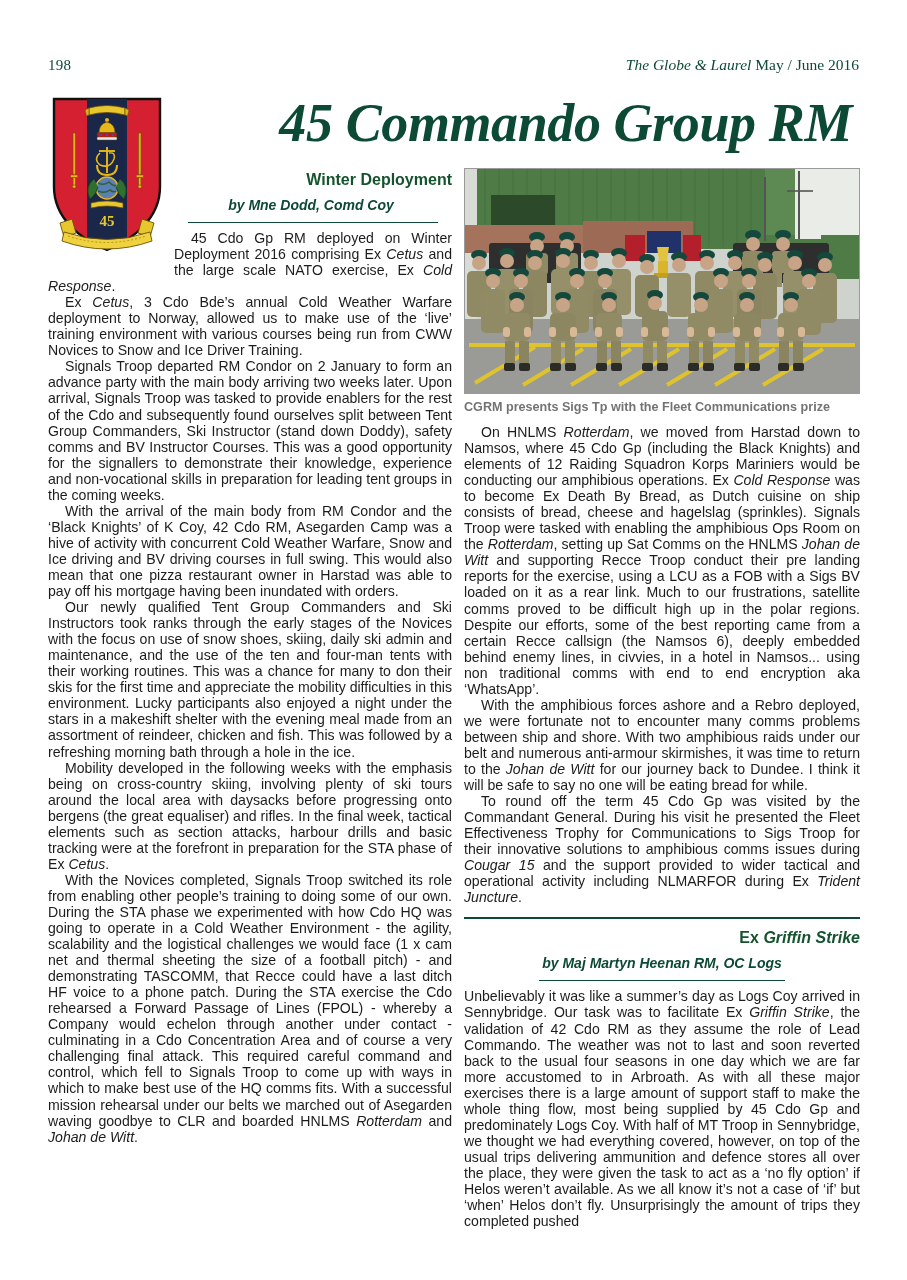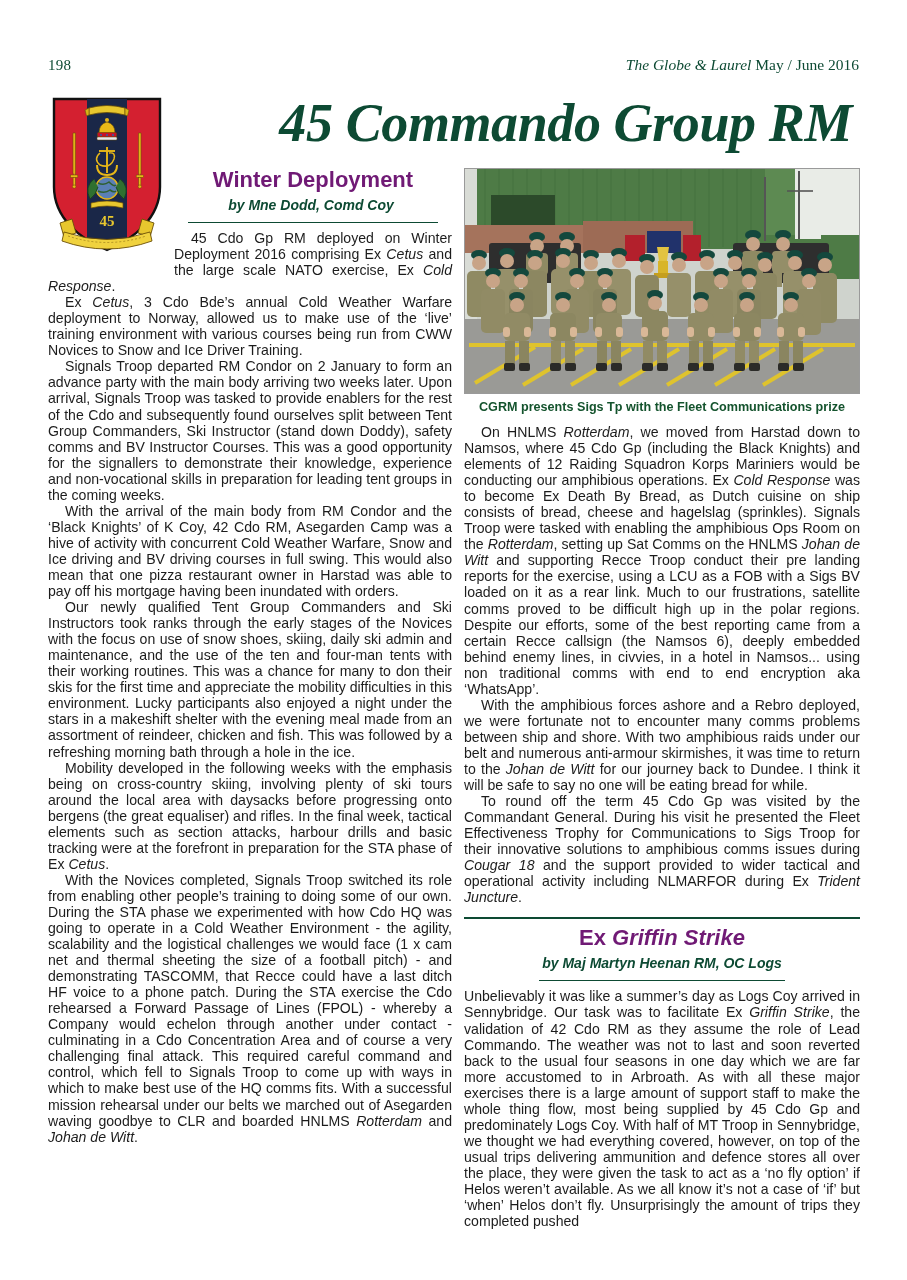--- a/index.html
+++ b/index.html
@@ -96,26 +96,26 @@
   
   .crest-spacer {
     float: left;
     width: 126px;
     height: 96px;
     shape-outside: polygon(0 0, 100% 0, 100% 100%, 0 100%);
   }
 
   
   .sec-head {
-    text-align: center;
+    text-align: right;
     font-family: "Liberation Sans", sans-serif;
     font-weight: bold;
-    font-size: 22px;
+    font-size: 16px;
     line-height: 24px;
-    color: #701a75;
+    color: #14532d;
     margin: 0 0 1px 0;
   }
   .sec-head .it { font-style: italic; }
   .byline {
     text-align: center;
     font-family: "Liberation Sans", sans-serif;
     font-style: italic;
     font-weight: bold;
     font-size: 14px;
     line-height: 18px;
@@ -162,22 +162,22 @@
     border: 1px solid #9a9a9a;
     overflow: hidden;
     background: #8d9a7d;
   }
   .photo svg { display: block; }
   .caption {
     font-family: "Liberation Sans", sans-serif;
     font-weight: bold;
     font-size: 12.6px;
     line-height: 16px;
-    text-align: center;
-    color: #14532d;
+    text-align: left;
+    color: #737373;
     padding: 5px 0 6px 0;
   }
 </style>
 </head>
 <body>
 
 <div class="page">
 
   <div class="runhead">
     <span class="folio">198</span>
@@ -560,21 +560,21 @@
                 <rect x="2" y="66" width="11" height="8" rx="2" fill="#2b2b28"></rect>
             </g>
           </g>
         </svg>
       </div>
       <div class="caption">CGRM presents Sigs Tp with the Fleet Communications prize</div>
     </div>
 
     <p class="body">On HNLMS <i>Rotterdam</i>, we moved from Harstad down to Namsos, where 45 Cdo Gp (including the Black Knights) and elements of 12 Raiding Squadron Korps Mariniers would be conducting our amphibious operations. Ex <i>Cold Response</i> was to become Ex Death By Bread, as Dutch cuisine on ship consists of bread, cheese and hagelslag (sprinkles). Signals Troop were tasked with enabling the amphibious Ops Room on the <i>Rotterdam</i>, setting up Sat Comms on the HNLMS <i>Johan de Witt</i> and supporting Recce Troop conduct their pre landing reports for the exercise, using a LCU as a FOB with a Sigs BV loaded on it as a rear link. Much to our frustrations, satellite comms proved to be difficult high up in the polar regions. Despite our efforts, some of the best reporting came from a certain Recce callsign (the Namsos 6), deeply embedded behind enemy lines, in civvies, in a hotel in Namsos... using non traditional comms with end to end encryption aka ‘WhatsApp’.</p>
     <p class="body">With the amphibious forces ashore and a Rebro deployed, we were fortunate not to encounter many comms problems between ship and shore. With two amphibious raids under our belt and numerous anti-armour skirmishes, it was time to return to the <i>Johan de Witt</i> for our journey back to Dundee. I think it will be safe to say no one will be eating bread for while.</p>
-    <p class="body">To round off the term 45 Cdo Gp was visited by the Commandant General. During his visit he presented the Fleet Effectiveness Trophy for Communications to Sigs Troop for their innovative solutions to amphibious comms issues during <i>Cougar 18</i> and the support provided to wider tactical and operational activity including NLMARFOR during Ex <i>Trident Juncture</i>.</p>
+    <p class="body">To round off the term 45 Cdo Gp was visited by the Commandant General. During his visit he presented the Fleet Effectiveness Trophy for Communications to Sigs Troop for their innovative solutions to amphibious comms issues during <i>Cougar 15</i> and the support provided to wider tactical and operational activity including NLMARFOR during Ex <i>Trident Juncture</i>.</p>
 
     <hr class="sec-rule-top">
     <h2 class="sec-head"><span>Ex </span><span class="it">Griffin Strike</span></h2>
     <p class="byline">by Maj Martyn Heenan RM, OC Logs</p>
     <hr class="byline-rule">
 
     <p class="body noindent">Unbelievably it was like a summer’s day as Logs Coy arrived in Sennybridge. Our task was to facilitate Ex <i>Griffin Strike</i>, the validation of 42 Cdo RM as they assume the role of Lead Commando. The weather was not to last and soon reverted back to the usual four seasons in one day which we are far more accustomed to in Arbroath. As with all these major exercises there is a large amount of support staff to make the whole thing flow, most being supplied by 45 Cdo Gp and predominately Logs Coy. With half of MT Troop in Sennybridge, we thought we had everything covered, however, on top of the usual trips delivering ammunition and defence stores all over the place, they were given the task to act as a ‘no fly option’ if Helos weren’t available. As we all know it’s not a case of ‘if’ but ‘when’ Helos don’t fly. Unsurprisingly the amount of trips they completed pushed</p>
   </div>
 
 </div>

